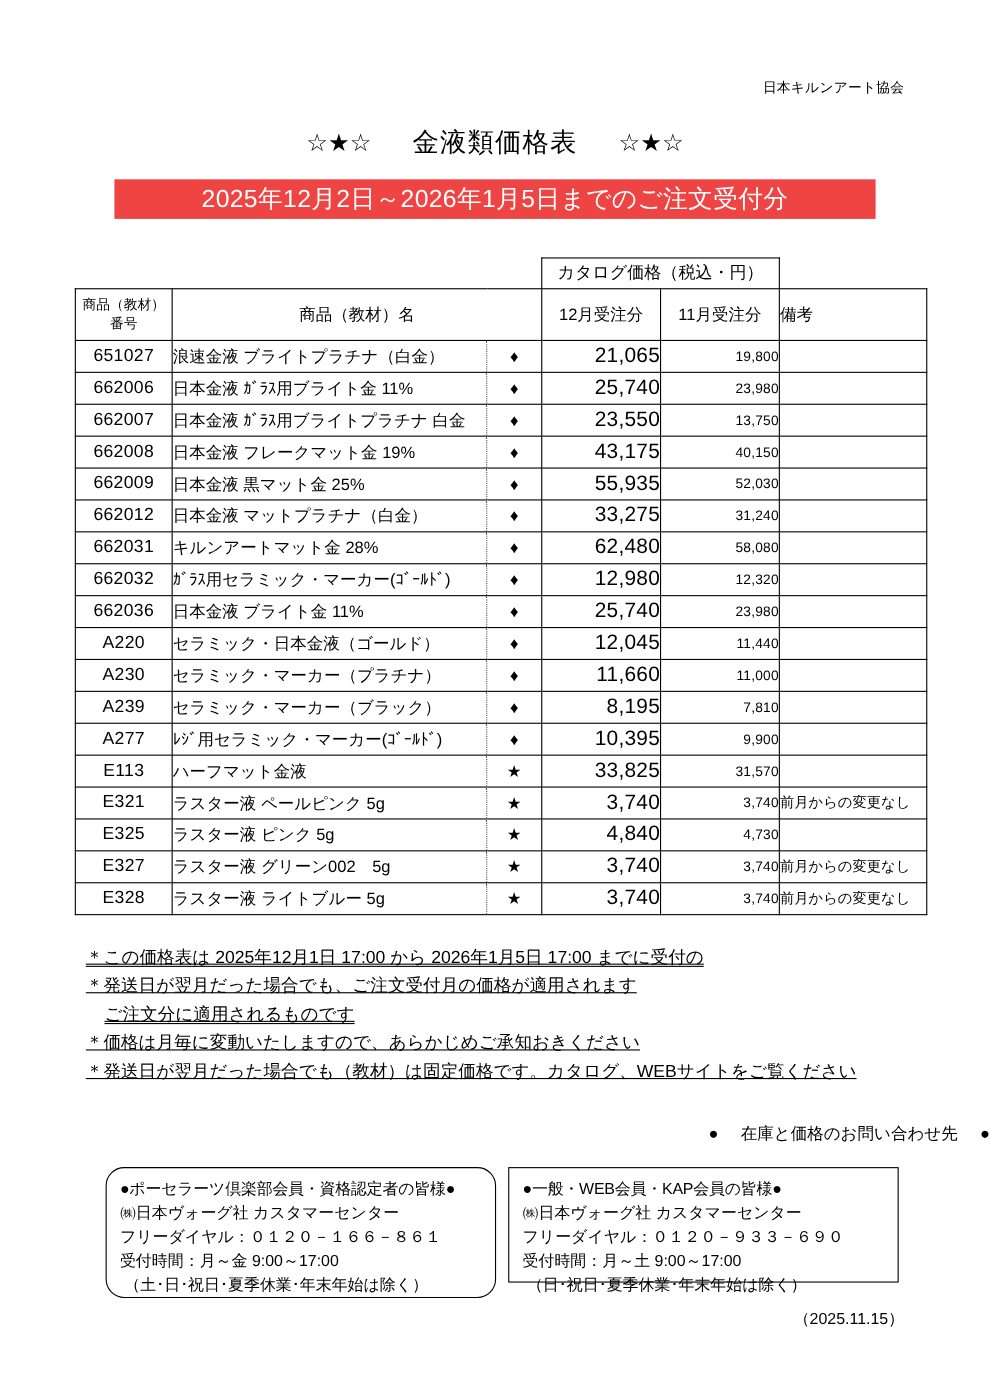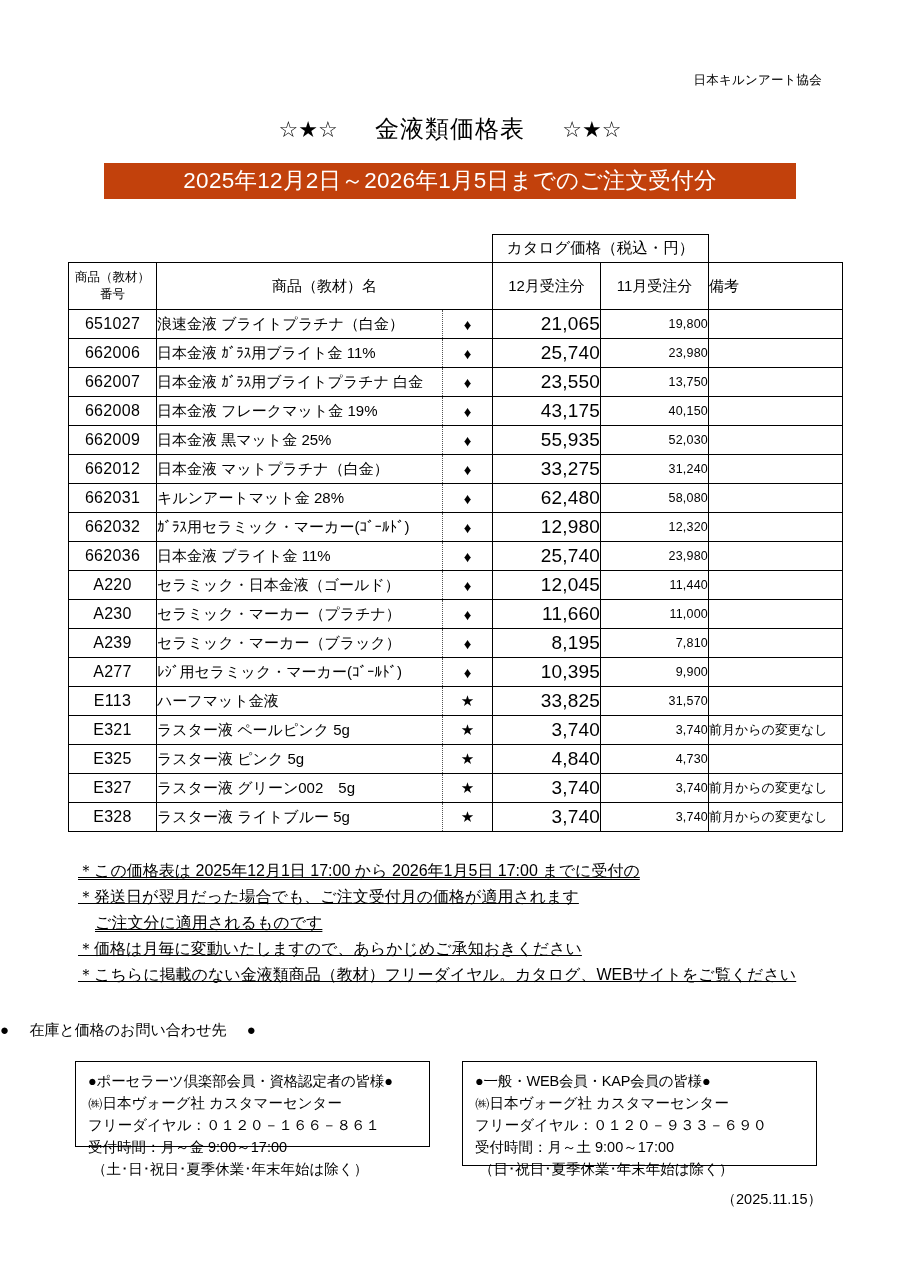--- a/index.html
+++ b/index.html
@@ -47,21 +47,21 @@
   .doc-title .star { font-size: 22px; letter-spacing: 0px; }
   .doc-title .tgap { display: inline-block; width: 22px; }
 
   
   .banner {
     position: absolute;
     top: 163px;
     left: 104px;
     width: 692px;
     height: 36px;
-    background: #c2410c;
+    background: #ef4444;
     color: #ffffff;
     font-size: 22.5px;
     line-height: 36px;
     text-align: center;
     letter-spacing: 0.3px;
     white-space: nowrap;
   }
 
   
   .tbl-wrap {
@@ -192,36 +192,36 @@
   .note-line { white-space: nowrap; }
   .note-u { text-decoration: underline; text-underline-offset: 3px; }
   .note-indent { padding-left: 17px; }
 
   
   .contact-head {
     position: absolute;
     top: 1021px;
     left: 0;
     width: 900px;
-    text-align: left;
+    text-align: right;
     font-size: 15px;
     white-space: nowrap;
   }
   .contact-head .cgap { display: inline-block; width: 12px; }
 
   .box {
     position: absolute;
     top: 1061px;
     border: 1.4px solid #000;
     box-sizing: border-box;
     padding: 8px 0 6px 12px;
     font-size: 14.5px;
     line-height: 1.52;
   }
-  .box-left  { left: 75px;  width: 355px; height: 86px; }
+  .box-left  { left: 96px;  width: 355px; height: 119px; border-radius: 17px; }
   .box-right { left: 462px; width: 355px; height: 105px; }
   .box .ln { white-space: nowrap; }
   .box .ln-head { letter-spacing: -0.2px; }
   .box .ln-paren { padding-left: 4px; }
 
   .rev-date {
     position: absolute;
     top: 1190px;
     right: 78px;
     font-size: 14.5px;
@@ -421,21 +421,21 @@
           </tr>
         </tbody>
     </table>
   </div>
 
   <div class="notes">
     <div class="note-line"><span class="note-u">＊この価格表は 2025年12月1日 17:00 から 2026年1月5日 17:00 までに受付の</span></div>
     <div class="note-line">＊発送日が翌月だった場合でも、ご注文受付月の価格が適用されます</div>
     <div class="note-line note-indent"><span class="note-u">ご注文分に適用されるものです</span></div>
     <div class="note-line">＊価格は月毎に変動いたしますので、あらかじめご承知おきください</div>
-    <div class="note-line">＊こちらに掲載のない金液類商品（教材）フリーダイヤル。カタログ、WEBサイトをご覧ください</div>
+    <div class="note-line">＊発送日が翌月だった場合でも（教材）は固定価格です。カタログ、WEBサイトをご覧ください</div>
   </div>
 
   <div class="contact-head">
     <span>●</span>
     <span class="cgap"></span>
     <span>在庫と価格のお問い合わせ先</span>
     <span class="cgap"></span>
     <span>●</span>
   </div>
 

